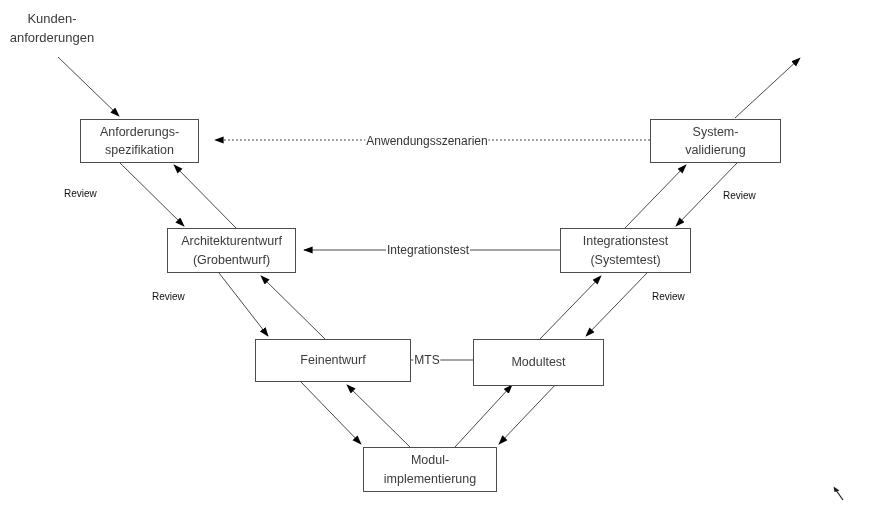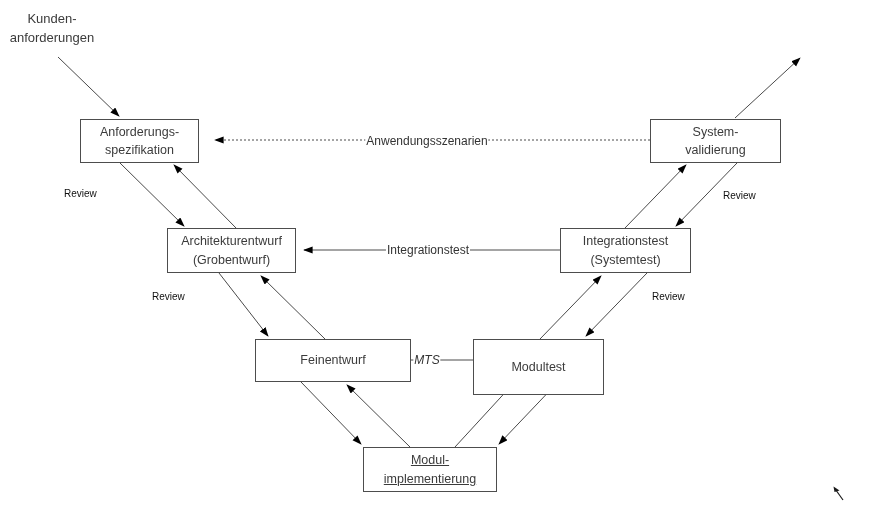--- a/index.html
+++ b/index.html
@@ -112,43 +112,43 @@
     <span>Anforderungs-
 spezifikation</span>
   </div>
   <div class="node" style="left:167px; top:228px; width:129px; height:45px;">
     <span>Architekturentwurf
 (Grobentwurf)</span>
   </div>
   <div class="node" style="left:255px; top:339px; width:156px; height:43px;">
     <span>Feinentwurf</span>
   </div>
-  <div class="node" style="left:363px; top:447px; width:134px; height:45px;text-decoration:underline;">
+  <div class="node" style="left:363px; top:447px; width:134px; height:45px;">
     <span>Modul-
 implementierung</span>
   </div>
-  <div class="node" style="left:473px; top:339px; width:131px; height:56px;">
+  <div class="node" style="left:473px; top:339px; width:131px; height:47px;">
     <span>Modultest</span>
   </div>
   <div class="node" style="left:560px; top:228px; width:131px; height:45px;">
     <span>Integrationstest
 (Systemtest)</span>
   </div>
   <div class="node" style="left:650px; top:119px; width:131px; height:44px;">
     <span>System-
 validierung</span>
   </div>
 
   <div class="review-label" style="left:64px; top:188px;">Review</div>
   <div class="review-label" style="left:152px; top:291px;">Review</div>
   <div class="review-label" style="left:723px; top:190px;">Review</div>
   <div class="review-label" style="left:652px; top:291px;">Review</div>
 
   <div class="edge-label" style="left:427px; top:141px;">Anwendungsszenarien</div>
   <div class="edge-label" style="left:428px; top:250px;">Integrationstest</div>
-  <div class="edge-label" style="left:427px; top:360px;font-style:italic;">MTS</div>
+  <div class="edge-label" style="left:427px; top:360px;">MTS</div>
 
   <svg id="cursor" width="22" height="22" viewBox="0 0 22 22" xmlns="http://www.w3.org/2000/svg">
     <line x1="17" y1="17" x2="9.5" y2="6.5" stroke="#1a1a1a" stroke-width="1.2"></line>
     <path d="M7.5,3.5 L13.5,7.5 L8.5,9 Z" fill="#1a1a1a"></path>
   </svg>
 
 </div>
 
 </body></html>

